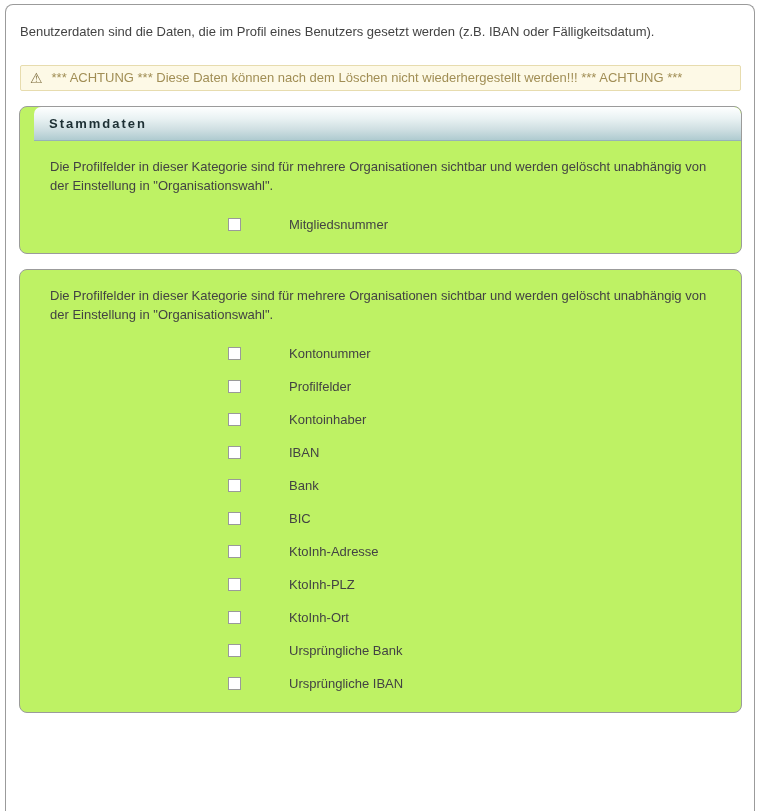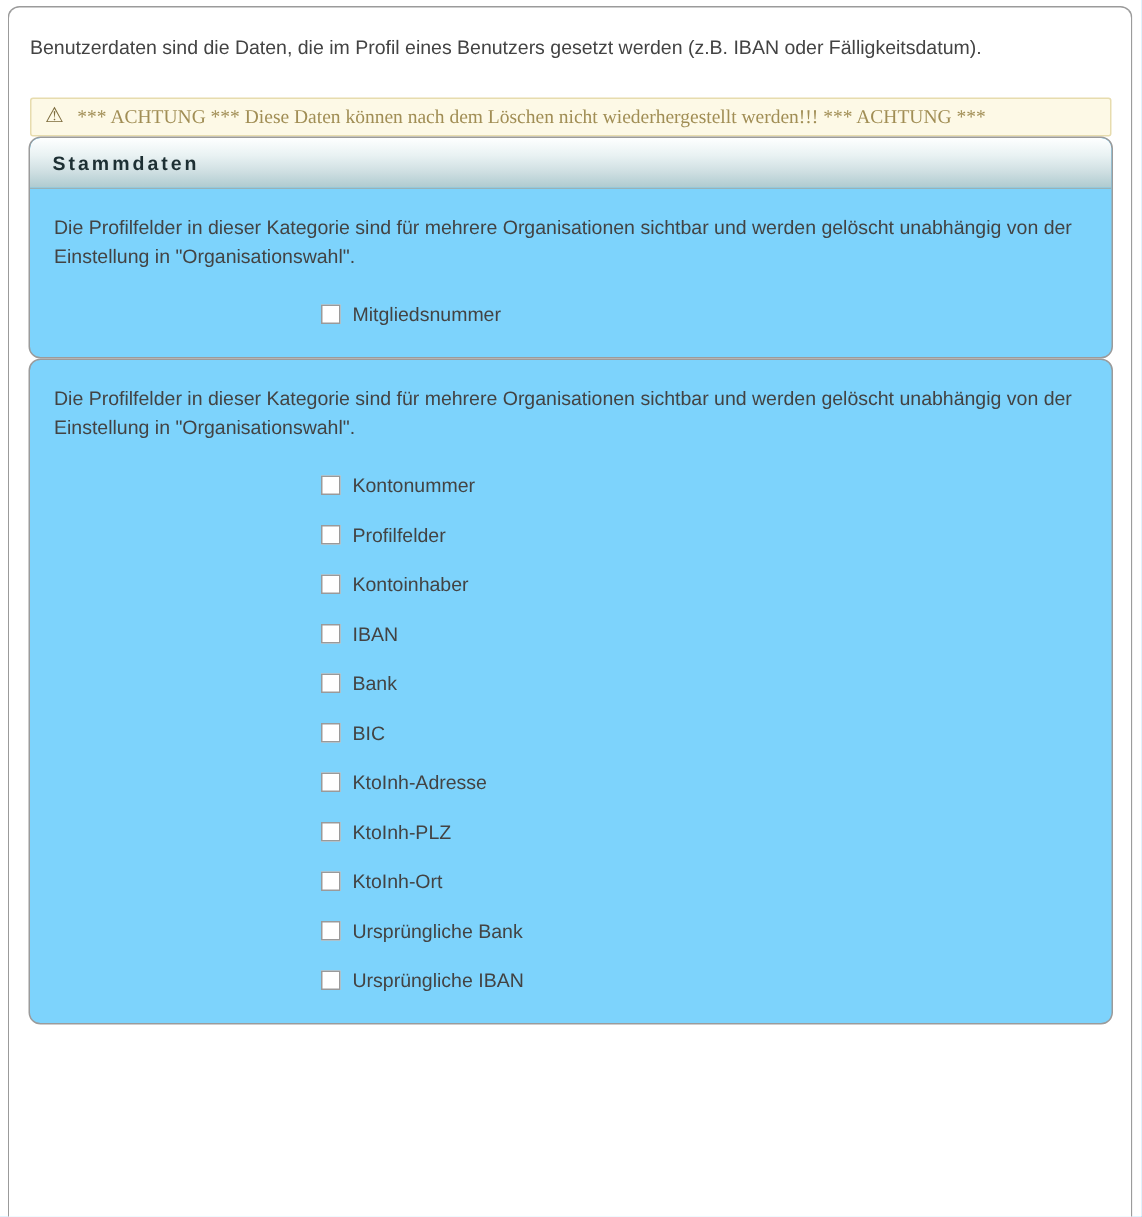--- a/index.html
+++ b/index.html
@@ -51,49 +51,51 @@
   }
   .warning-box{
     display:flex;
     margin:0 1px;
     padding:4px 9px;
     background:var(--warn-bg);
     border:1px solid var(--warn-border);
     border-radius:2px;
     color:var(--warn-text);
     line-height:16px;
-    font-family:Liberation Serif, serif;
   }
   .warning-icon{
     color:var(--warn-icon);
     font-size:14px;
     margin-right:9px;
     line-height:16px;
   }
   .warning-icon::before{content:"\26A0\FE0E";}
   .section-panel{
+    margin-top:15px;
     border:1px solid var(--panel-border);
     border-radius:8px;
     overflow:hidden;
-    background:#7dd3fc;
+    background:#bef264;
+    padding-left:14px;
   }
   .section-panel .panel-header{border-radius:7px 7px 0 0;}
   .section-body{
     padding:16px 15px 21px 15px;
   }
   .section-desc{
     line-height:19px;
     margin:0 0 22px 1px;
     max-width:700px;
   }
   .checkbox-row{
     display:flex;
     align-items:center;
     height:15px;
     margin:0 0 18px 179px;
+    gap:40px;
   }
   .checkbox-row:last-child{margin-bottom:0;}
   .checkbox-box{
     width:13px;height:13px;
     border:1px solid var(--checkbox-border);
     background:#fff;
     display:inline-block;
     flex:0 0 auto;
     cursor:pointer;
   }

